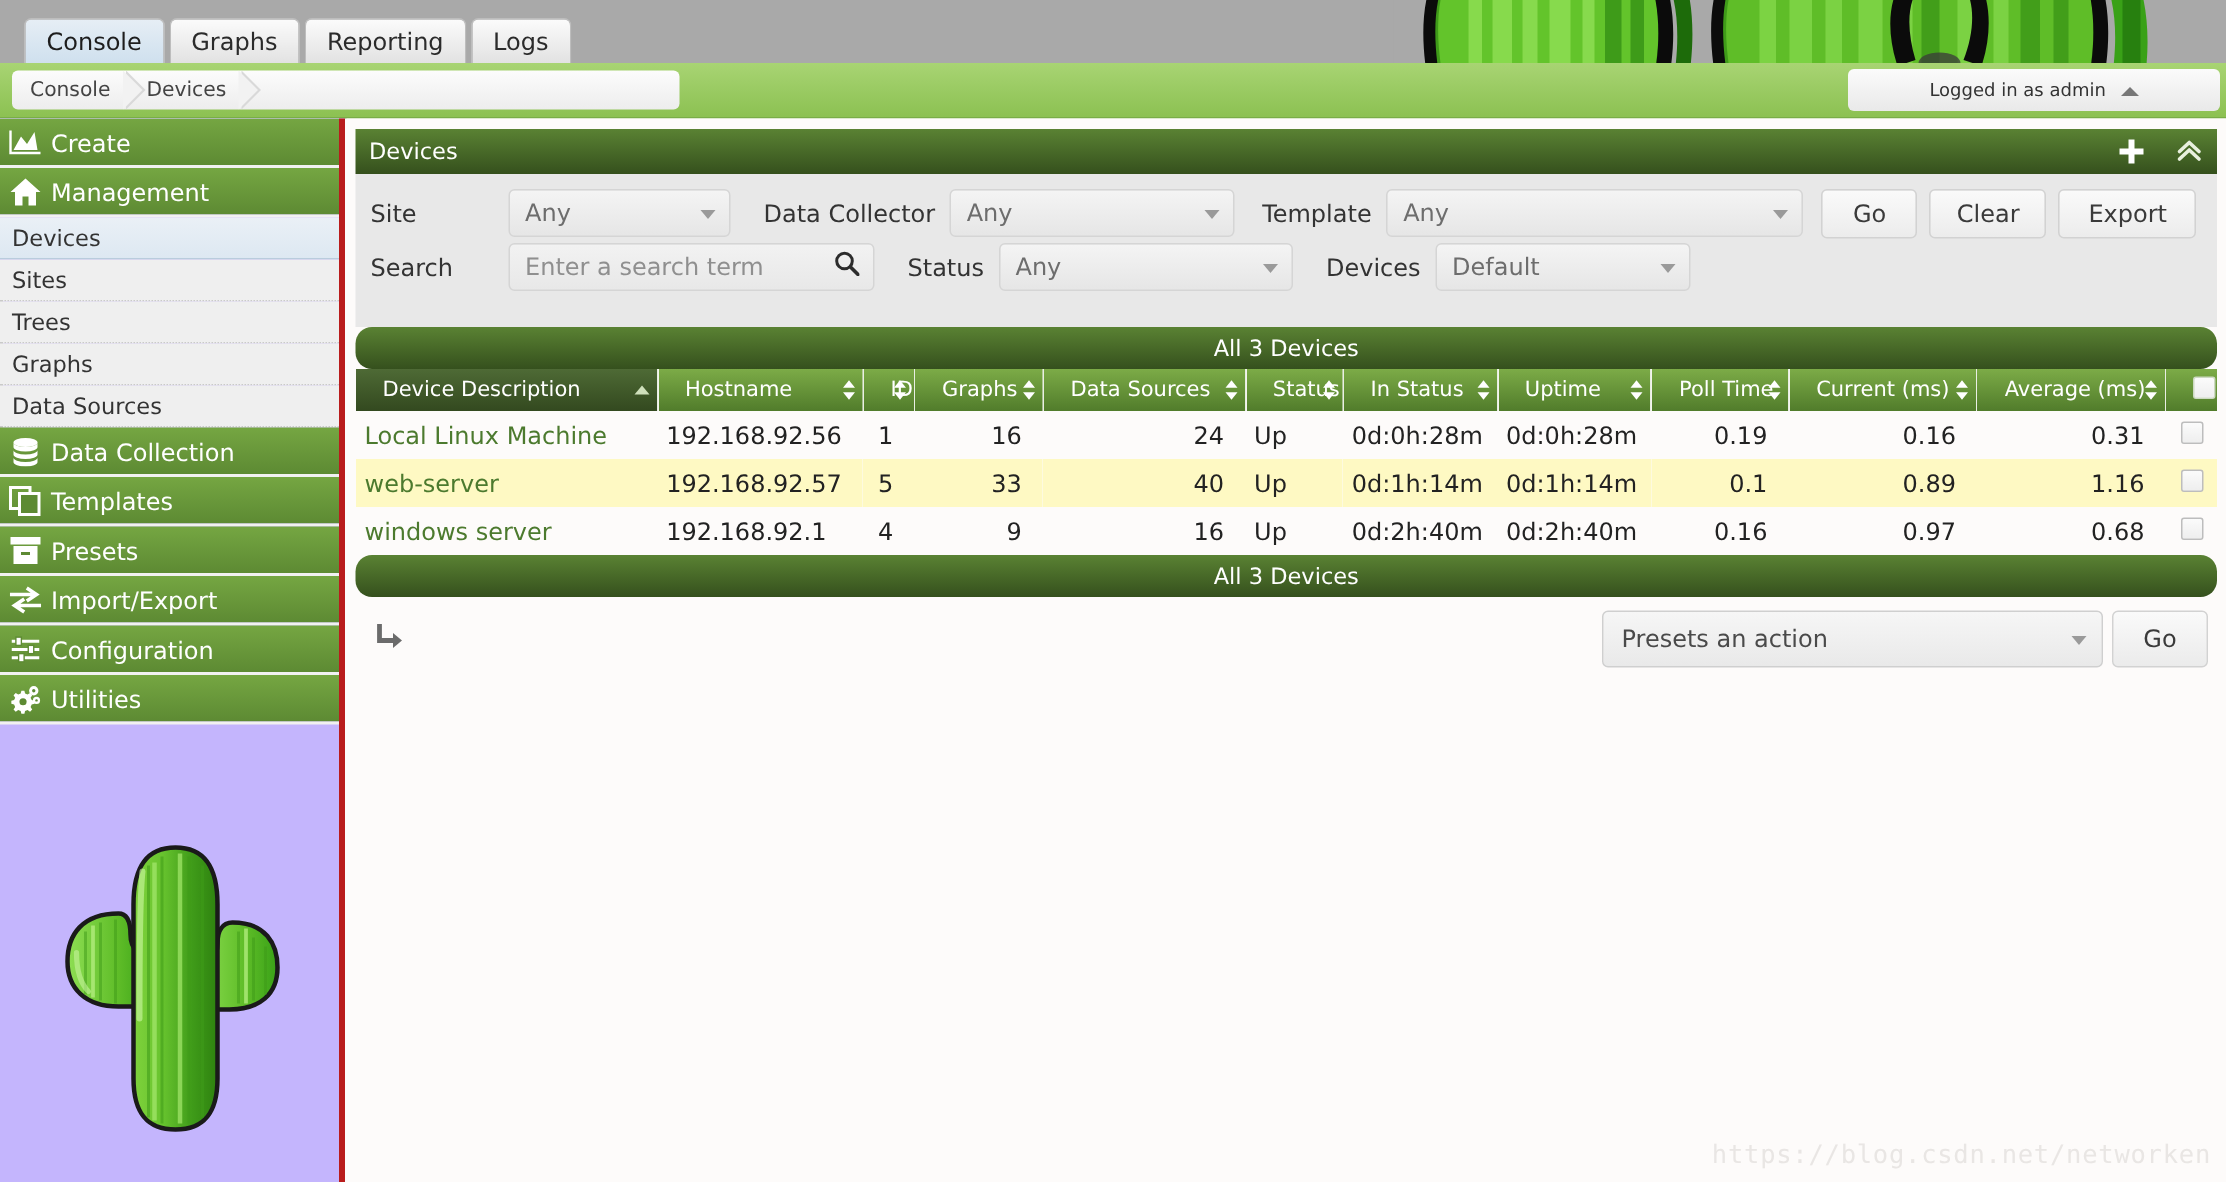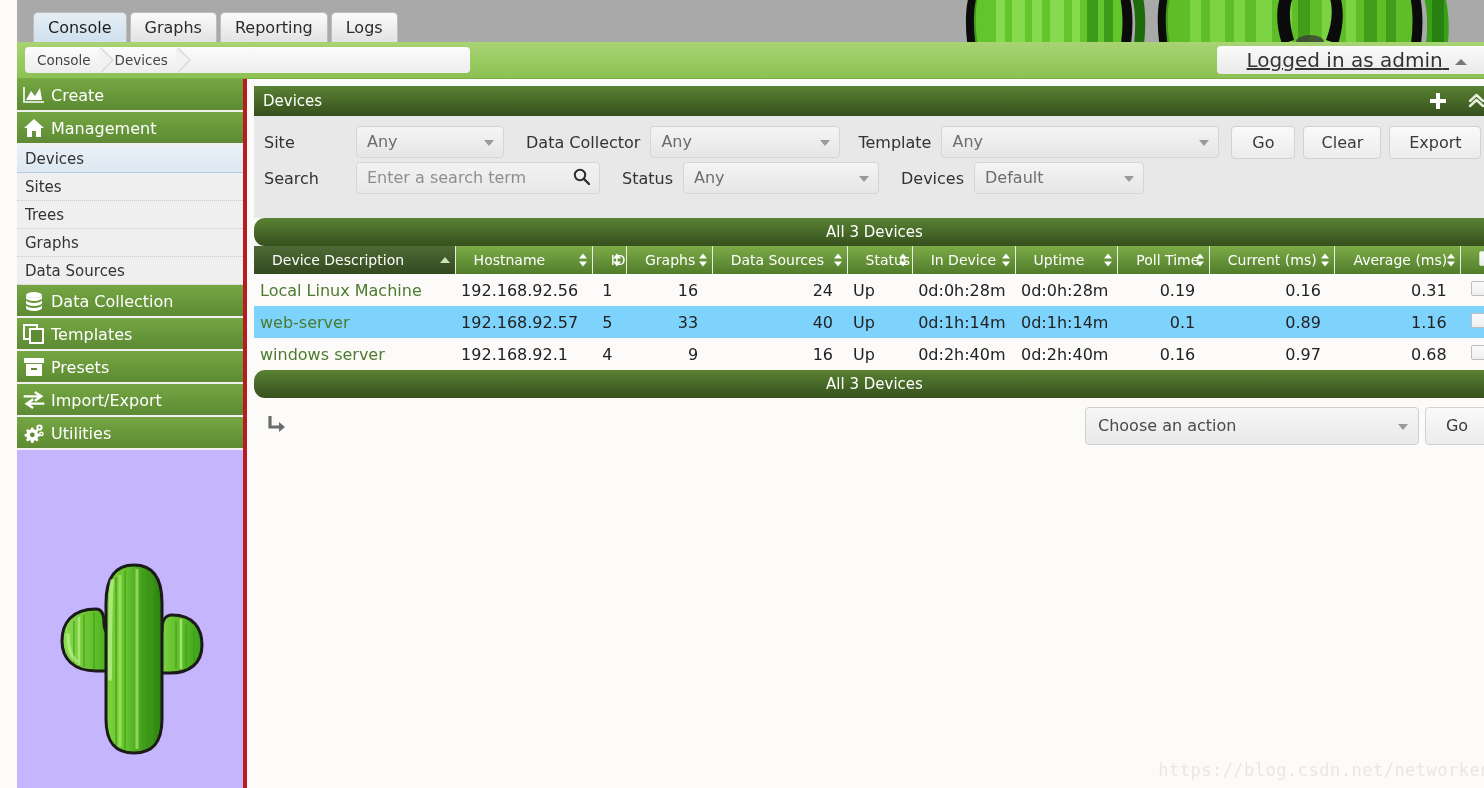--- a/index.html
+++ b/index.html
@@ -4,21 +4,21 @@
 <title>Cacti - Devices</title>
 <style>
   * { box-sizing: border-box; }
   html, body {
     margin: 0; padding: 0;
     width: 1484px; height: 788px;
     overflow: hidden;
     font-family: "DejaVu Sans", "Liberation Sans", sans-serif;
     background: #fdfbfa;
   }
-  #app { position: relative; width: 1354px; height: 788px; margin-left: 17px; }
+  #app { position: relative; width: 1354px; height: 788px; }
 
   
   .topbar {
     position: absolute; top: 0; left: 0; width: 1484px; height: 42px;
     background: #a9a9a9;
     overflow: hidden;
   }
   .banner-art {
     position: absolute; top: 0; right: 0; width: 555px; height: 42px;
     overflow: hidden;
@@ -89,24 +89,23 @@
   }
   .crumb:first-child { padding-left: 12px; }
   .loginbox {
     position: absolute; top: 4px; right: 4px;
     height: 28px; line-height: 28px;
     padding: 0 30px 0 30px;
     min-width: 248px;
     text-align: center;
     background: linear-gradient(to bottom, #fbfbfb 0%, #e9e9e9 100%);
     border-radius: 4px;
-    font-size: 20px; color: #333;
-    cursor: pointer;
-    white-space: nowrap;
-    text-decoration: underline;
+    font-size: 12px; color: #333;
+    cursor: pointer;
+    white-space: nowrap;
   }
   .loginbox .caret-up {
     display: inline-block;
     width: 0; height: 0; margin-left: 6px;
     border-left: 6px solid transparent;
     border-right: 6px solid transparent;
     border-bottom: 6px solid #777;
     vertical-align: middle;
   }
 
@@ -292,21 +291,21 @@
   table.devtbl td {
     height: 32px;
     font-size: 16px;
     padding: 0 4px 0 6px;
     color: #222;
     white-space: nowrap;
     overflow: hidden;
   }
   table.devtbl td.num { text-align: right; padding-right: 14px; }
   table.devtbl tr.row-even td { background: #fdfbfa; }
-  table.devtbl tr.row-odd td { background: #7dd3fc; }
+  table.devtbl tr.row-odd td { background: #fef9c3; }
   td.dev-desc a { color: #4c7a2e; text-decoration: none; cursor: pointer; }
   td.status-up { color: #8fb96a; }
   .chk {
     width: 15px; height: 15px;
     background: linear-gradient(to bottom, #fbfbfb, #eeeeee);
     border: 1px solid #bdbdbd;
     border-radius: 2px;
     display: inline-block;
     cursor: pointer;
   }
@@ -505,20 +504,31 @@
     <div class="nav-head">
       <span class="nav-ico">
         <svg width="24" height="20" viewBox="0 0 24 20">
             <path d="M2 6 h17 M14 2 L20 6 L14 10" stroke="#fff" stroke-width="2.6" fill="none" stroke-linecap="square"></path>
             <path d="M22 14 h-17 M10 10 L4 14 L10 18" stroke="#fff" stroke-width="2.6" fill="none" stroke-linecap="square"></path>
           </svg>
       </span>
       <span>Import/Export</span>
     </div>
 
+    <div class="nav-head">
+      <span class="nav-ico">
+        <svg width="24" height="20" viewBox="0 0 24 20">
+          <path d="M2 4 h20 M2 10 h20 M2 16 h20" stroke="#fff" stroke-width="2.2"></path>
+          <rect x="5" y="1" width="4" height="6" fill="#fff" stroke="#5d8a33" stroke-width="1"></rect>
+          <rect x="14" y="7" width="4" height="6" fill="#fff" stroke="#5d8a33" stroke-width="1"></rect>
+          <rect x="7" y="13" width="4" height="6" fill="#fff" stroke="#5d8a33" stroke-width="1"></rect>
+        </svg>
+      </span>
+      <span>Configuration</span>
+    </div>
 
     <div class="nav-head">
       <span class="nav-ico">
         <svg width="24" height="22" viewBox="0 0 24 22">
           <g fill="#fff">
             <path d="M9 5 l2.2 .0 .5 2 1.8 .8 1.8-1.2 1.6 1.6 -1.2 1.8 .8 1.8 2 .5 0 2.2 -2 .5 -.8 1.8 1.2 1.8 -1.6 1.6 -1.8-1.2 -1.8 .8 -.5 2 -2.2 0 -.5-2 -1.8-.8 -1.8 1.2 -1.6-1.6 1.2-1.8 -.8-1.8 -2-.5 0-2.2 2-.5 .8-1.8 -1.2-1.8 1.6-1.6 1.8 1.2 1.8-.8z"></path>
           </g>
           <circle cx="10.2" cy="13" r="2.6" fill="#5d8a33"></circle>
           <g fill="#fff">
               <circle cx="18" cy="5" r="3.4"></circle>
@@ -699,21 +709,21 @@
                 </span>
             </th>
             <th>
               <span>Status</span>
               <span class="sortarrows">
                   <i class="sa-up"></i>
                   <i class="sa-dn"></i>
                 </span>
             </th>
             <th>
-              <span>In Device</span>
+              <span>In Status</span>
               <span class="sortarrows">
                   <i class="sa-up"></i>
                   <i class="sa-dn"></i>
                 </span>
             </th>
             <th>
               <span>Uptime</span>
               <span class="sortarrows">
                   <i class="sa-up"></i>
                   <i class="sa-dn"></i>
@@ -795,21 +805,21 @@
     </div>
 
     <div class="actionrow">
       <span class="subarrow">
         <svg width="22" height="22" viewBox="0 0 22 22">
             <path d="M4 2 L4 13 L16 13" stroke="#6b6b6b" stroke-width="3.2" fill="none"></path>
             <path d="M13 8 L19 13 L13 18 Z" fill="#6b6b6b"></path>
           </svg>
       </span>
       <div class="action-select">
-        <span>Choose an action</span>
+        <span>Presets an action</span>
         <span class="arw"></span>
       </div>
       <div class="action-go">Go</div>
     </div>
 
     <div class="watermark">https://blog.csdn.net/networken</div>
   </div>
 
 </div>
 

